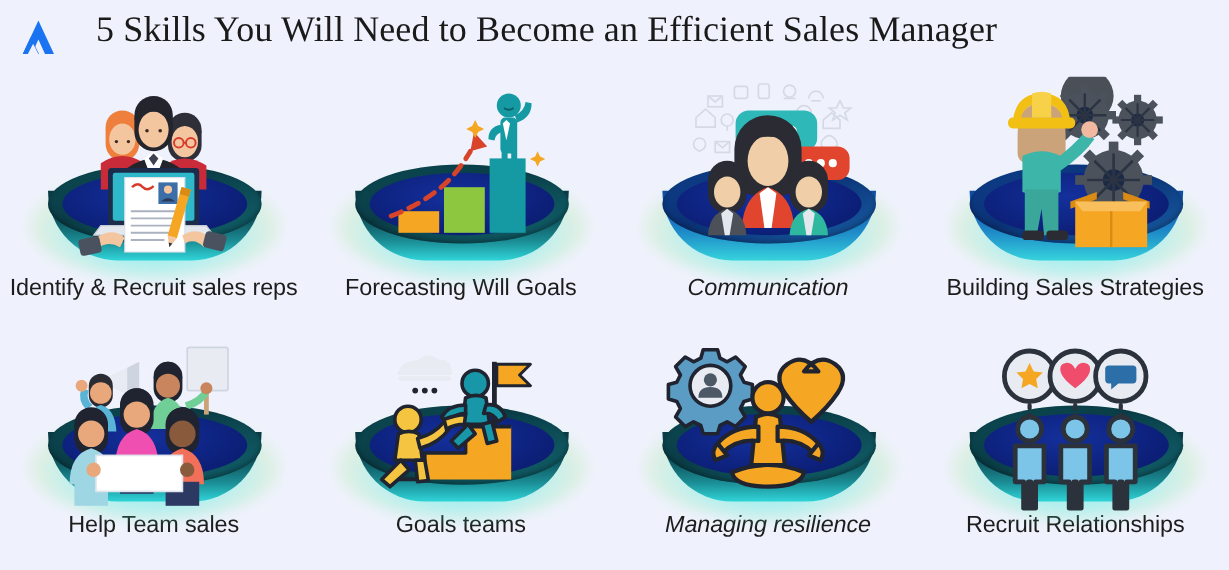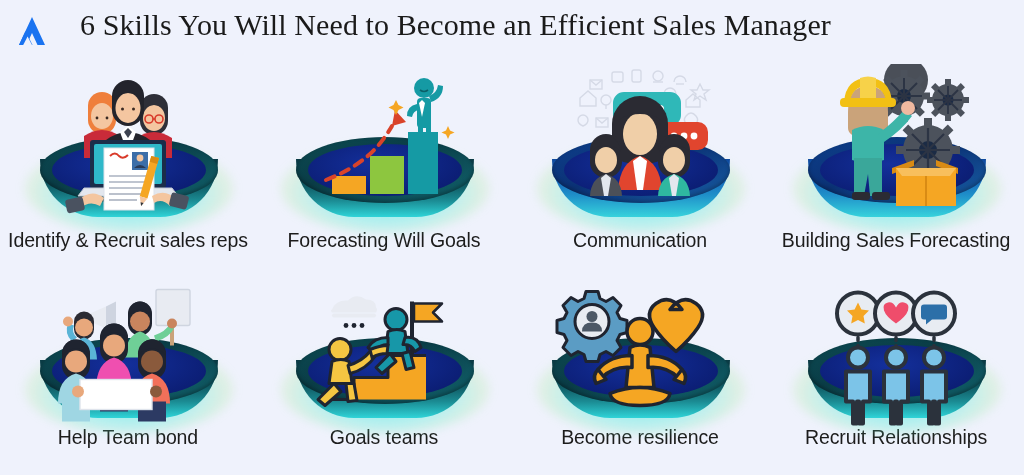--- a/index.html
+++ b/index.html
@@ -49,21 +49,21 @@
   .row-bottom { top: 212px; }
 
   .cell {
     position: absolute;
     width: 256px; height: 206px;
     display: flex; flex-direction: column;
     align-items: center; justify-content: flex-start;
   }
   .cell-0 { left: 0px; }
   .cell-1 { left: 256px; }
-  .cell-2 { left: 512px; }
+  .cell-2 { left: 512px; font-style: italic; }
   .cell-3 { left: 768px; }
 
   .icon-stage {
     position: relative;
     width: 200px; height: 165px;
     margin-top: 2px;
   }
   .row-bottom .icon-stage { height: 150px; margin-top: 6px; }
 
   .card-label {
@@ -151,21 +151,21 @@
 <div id="page">
 
   <div class="header">
     <div class="logo-wrap">
       <svg width="40" height="34" viewBox="0 0 40 34">
         <path d="M20 2 L33 30 L25.5 30 L20 18 L14.5 30 L7 30 Z" fill="#1a73f0"></path>
         <path d="M13.5 16 L20.5 30 L7 30 Z" fill="#1a73f0"></path>
         <path d="M15.6 21.5 L20 30 L11.2 30 Z" fill="#eff2fc"></path>
       </svg>
     </div>
-    <div class="page-title">6 Skills You Will Need to Become an Efficient Sales Manager</div>
+    <div class="page-title">5 Skills You Will Need to Become an Efficient Sales Manager</div>
   </div>
 
   <div class="grid">
 
     <div class="row row-top">
 
       <div class="cell cell-0">
         <div class="icon-stage">
           <div class="disc teal">
             <div class="glow"></div>
@@ -436,21 +436,21 @@
 
               <path d="M82 70 q16 -12 26 -24 l8 6 q-10 14 -28 26z" fill="#3db5a8"></path>
               <circle cx="112" cy="44" r="7" fill="#f0b9a0"></circle>
 
               <path d="M58 94 h28 v38 h-12 l-2 -22 -4 22 h-10z" fill="#3aa79a"></path>
               <rect x="56" y="128" width="18" height="8" rx="3" fill="#2b2b33"></rect>
               <rect x="76" y="128" width="18" height="8" rx="3" fill="#2b2b33"></rect>
             </g>
           </svg>
         </div>
-        <div class="card-label">Building Sales Forecasting</div>
+        <div class="card-label">Building Sales Strategies</div>
       </div>
     </div>
 
     <div class="row row-bottom">
 
       <div class="cell cell-0">
         <div class="icon-stage">
           <div class="disc teal">
             <div class="glow"></div>
             <div class="side"></div>
@@ -505,21 +505,21 @@
               <path d="M124 86 q-18 5 -18 30 h36 q0 -25 -18 -30z" fill="#f2705a"></path>
               <rect x="110" y="114" width="28" height="20" fill="#2c3a63"></rect>
             </g>
 
             <rect x="52" y="92" width="72" height="30" fill="#ffffff" stroke="#dfe4ec" stroke-width="1.4"></rect>
 
             <circle cx="50" cy="104" r="6" fill="#e8a87c"></circle>
             <circle cx="128" cy="104" r="6" fill="#8a5a3c"></circle>
           </svg>
         </div>
-        <div class="card-label">Help Team bond</div>
+        <div class="card-label">Help Team sales</div>
       </div>
 
       <div class="cell cell-1">
         <div class="icon-stage">
           <div class="disc teal">
             <div class="glow"></div>
             <div class="side"></div>
             <div class="top"></div>
             <div class="inner"></div>
           </div>
@@ -589,21 +589,21 @@
               <circle cx="100" cy="44" r="13"></circle>
               <path d="M90 60 q10 -5 20 0 l4 40 h-28z"></path>
               <path d="M92 68 q-22 0 -34 14 l4 8 q12 -12 30 -10z"></path>
               <path d="M108 68 q22 0 34 14 l-4 8 q-12 -12 -30 -10z"></path>
               <path d="M58 82 q-6 6 -2 14 l10 -4z"></path>
               <path d="M142 82 q6 6 2 14 l-10 -4z"></path>
               <path d="M70 106 q30 -12 60 0 q-2 12 -30 12 q-28 0 -30 -12z"></path>
             </g>
           </svg>
         </div>
-        <div class="card-label">Become resilience</div>
+        <div class="card-label">Managing resilience</div>
       </div>
 
       <div class="cell cell-3">
         <div class="icon-stage">
           <div class="disc teal">
             <div class="glow"></div>
             <div class="side"></div>
             <div class="top"></div>
             <div class="inner"></div>
           </div>

